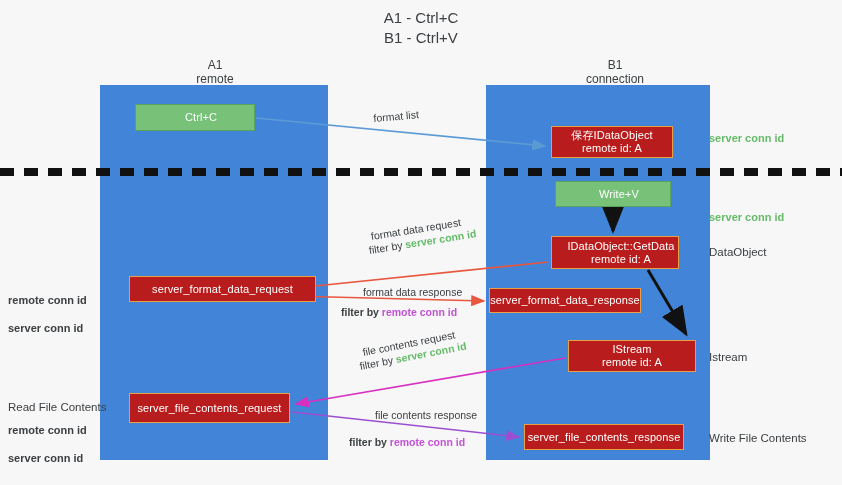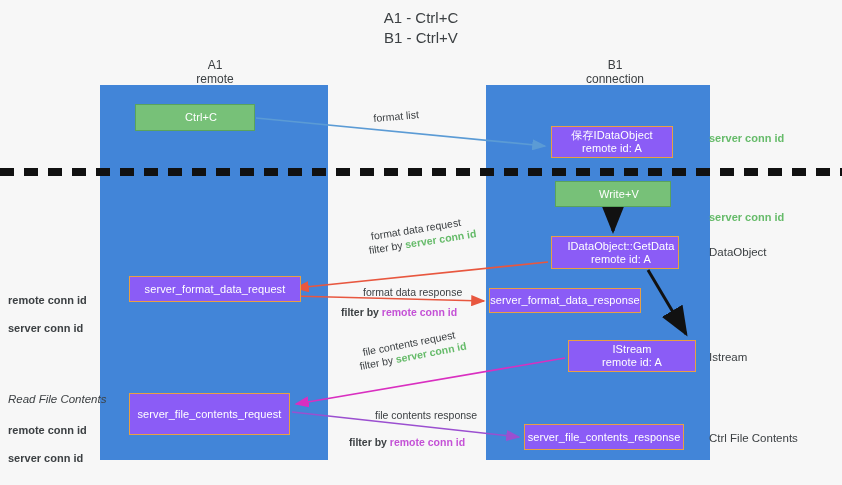--- a/index.html
+++ b/index.html
@@ -30,44 +30,44 @@
   .head-a{left:120px;top:58px;width:190px;}
   .head-b{left:520px;top:58px;width:190px;}
 
   .node{
     position:absolute;box-sizing:border-box;
     display:flex;align-items:center;justify-content:center;
     text-align:center;color:#ffffff;font-size:11px;line-height:13px;
     white-space:pre-line;letter-spacing:.1px;
   }
   .green{background:#77c178;border:1px solid #5aa35c;padding-left:12px;}
-  .orange{background:#8b5cf6;border:1px solid #e8a043;}
+  .orange{background:#b91c1c;border:1px solid #e8a043;}
 
   .n-ctrlc   {left:135px;top:104px;width:120px;height:27px;}
   .n-idata   {left:551px;top:126px;width:122px;height:32px;}
   .n-ctrlv   {left:555px;top:181px;width:116px;height:26px;}
   .n-getdata {left:551px;top:236px;width:128px;height:33px;padding-left:12px;}
-  .n-sfdreq  {left:129px;top:276px;width:172px;height:26px;}
+  .n-sfdreq  {left:129px;top:276px;width:187px;height:26px;}
   .n-sfdres  {left:489px;top:288px;width:152px;height:25px;}
   .n-istream {left:568px;top:340px;width:128px;height:32px;}
-  .n-sfcreq  {left:129px;top:393px;width:161px;height:42px;}
+  .n-sfcreq  {left:129px;top:393px;width:161px;height:30px;}
   .n-sfcres  {left:524px;top:424px;width:160px;height:26px;}
 
   .tag{position:absolute;font-size:11px;line-height:14px;font-weight:bold;white-space:pre-line;}
   .tag.server{color:#66bb6a;}
   .tag-srv1{left:709px;top:131px;}
   .tag-srv2{left:709px;top:210px;}
   .tag-left1{left:8px;top:279px;}
   .tag-left2{left:8px;top:409px;}
 
   .plainlabel{position:absolute;font-size:11.5px;line-height:14px;color:#3c4043;white-space:nowrap;}
   .lbl-dataobject{left:709px;top:245px;}
   .lbl-istream{left:709px;top:350px;}
   .lbl-writefile{left:709px;top:431px;}
-  .lbl-readfile{left:8px;top:392px;font-style:italic;}
+  .lbl-readfile{left:8px;top:400px;}
 
   .flow{position:absolute;font-size:10.5px;line-height:14px;color:#3c4043;white-space:nowrap;}
   .flow b{font-weight:bold;}
   .flow .server{color:#66bb6a;font-weight:bold;}
   .flow .remote{color:#c451d6;font-weight:bold;}
   .rot-up{transform:rotate(-9deg);transform-origin:left bottom;}
   .rot-up2{transform:rotate(-11deg);transform-origin:left bottom;}
 
   .f-formatlist{left:374px;top:111px;transform:rotate(-5deg);transform-origin:left bottom;}
   .f-fdreq{left:372px;top:229px;}
@@ -155,21 +155,21 @@
     <span class="server">server conn id</span>
   </div>
 
   <div class="tag tag-left2">
     <span class="remote">remote conn id</span><br>
     <span class="server">server conn id</span>
   </div>
 
   <div class="plainlabel lbl-dataobject">DataObject</div>
   <div class="plainlabel lbl-istream">Istream</div>
-  <div class="plainlabel lbl-writefile">Ctrl File Contents</div>
+  <div class="plainlabel lbl-writefile">Write File Contents</div>
   <div class="plainlabel lbl-readfile">Read File Contents</div>
 
   <div class="flow f-formatlist">format list</div>
 
   <div class="flow f-fdreq rot-up">format data request</div>
   <div class="flow f-fdreq2 rot-up">
     <span>filter by </span><span class="server">server conn id</span>
   </div>
 
   <div class="flow f-fdres">format data response</div>

